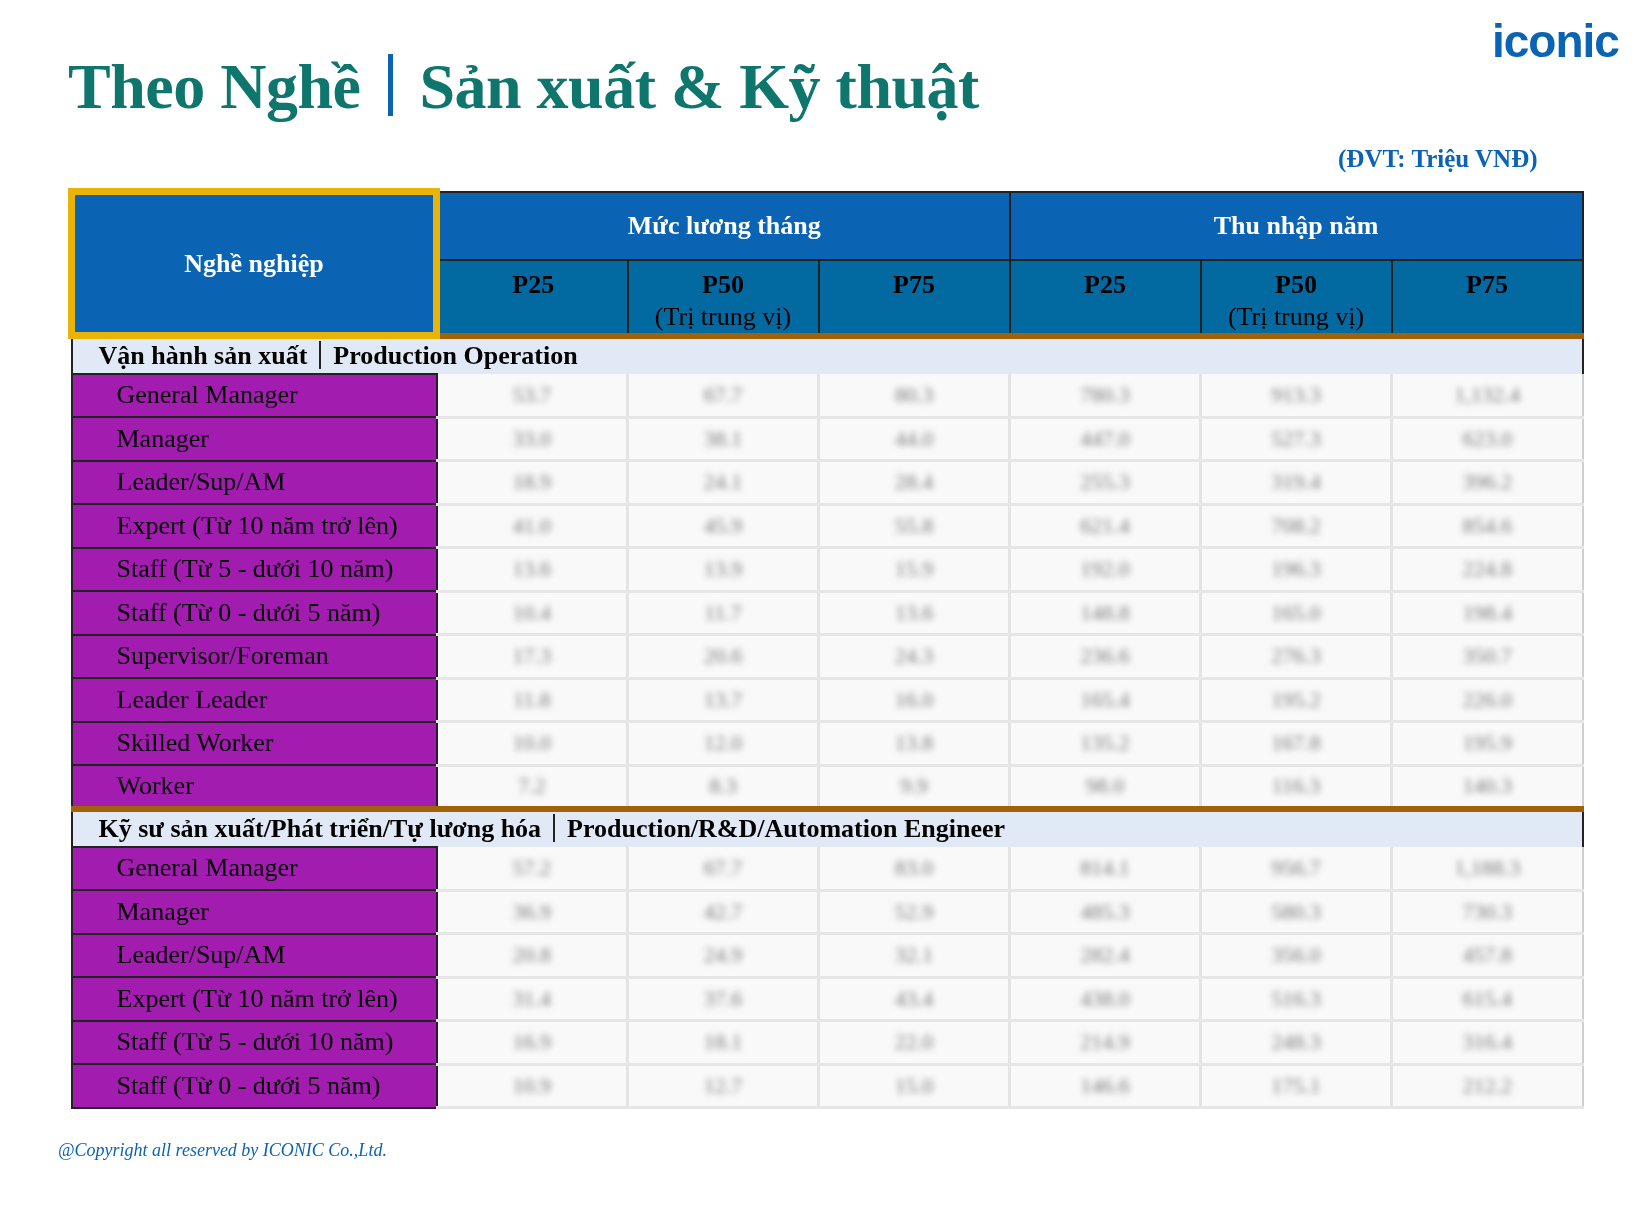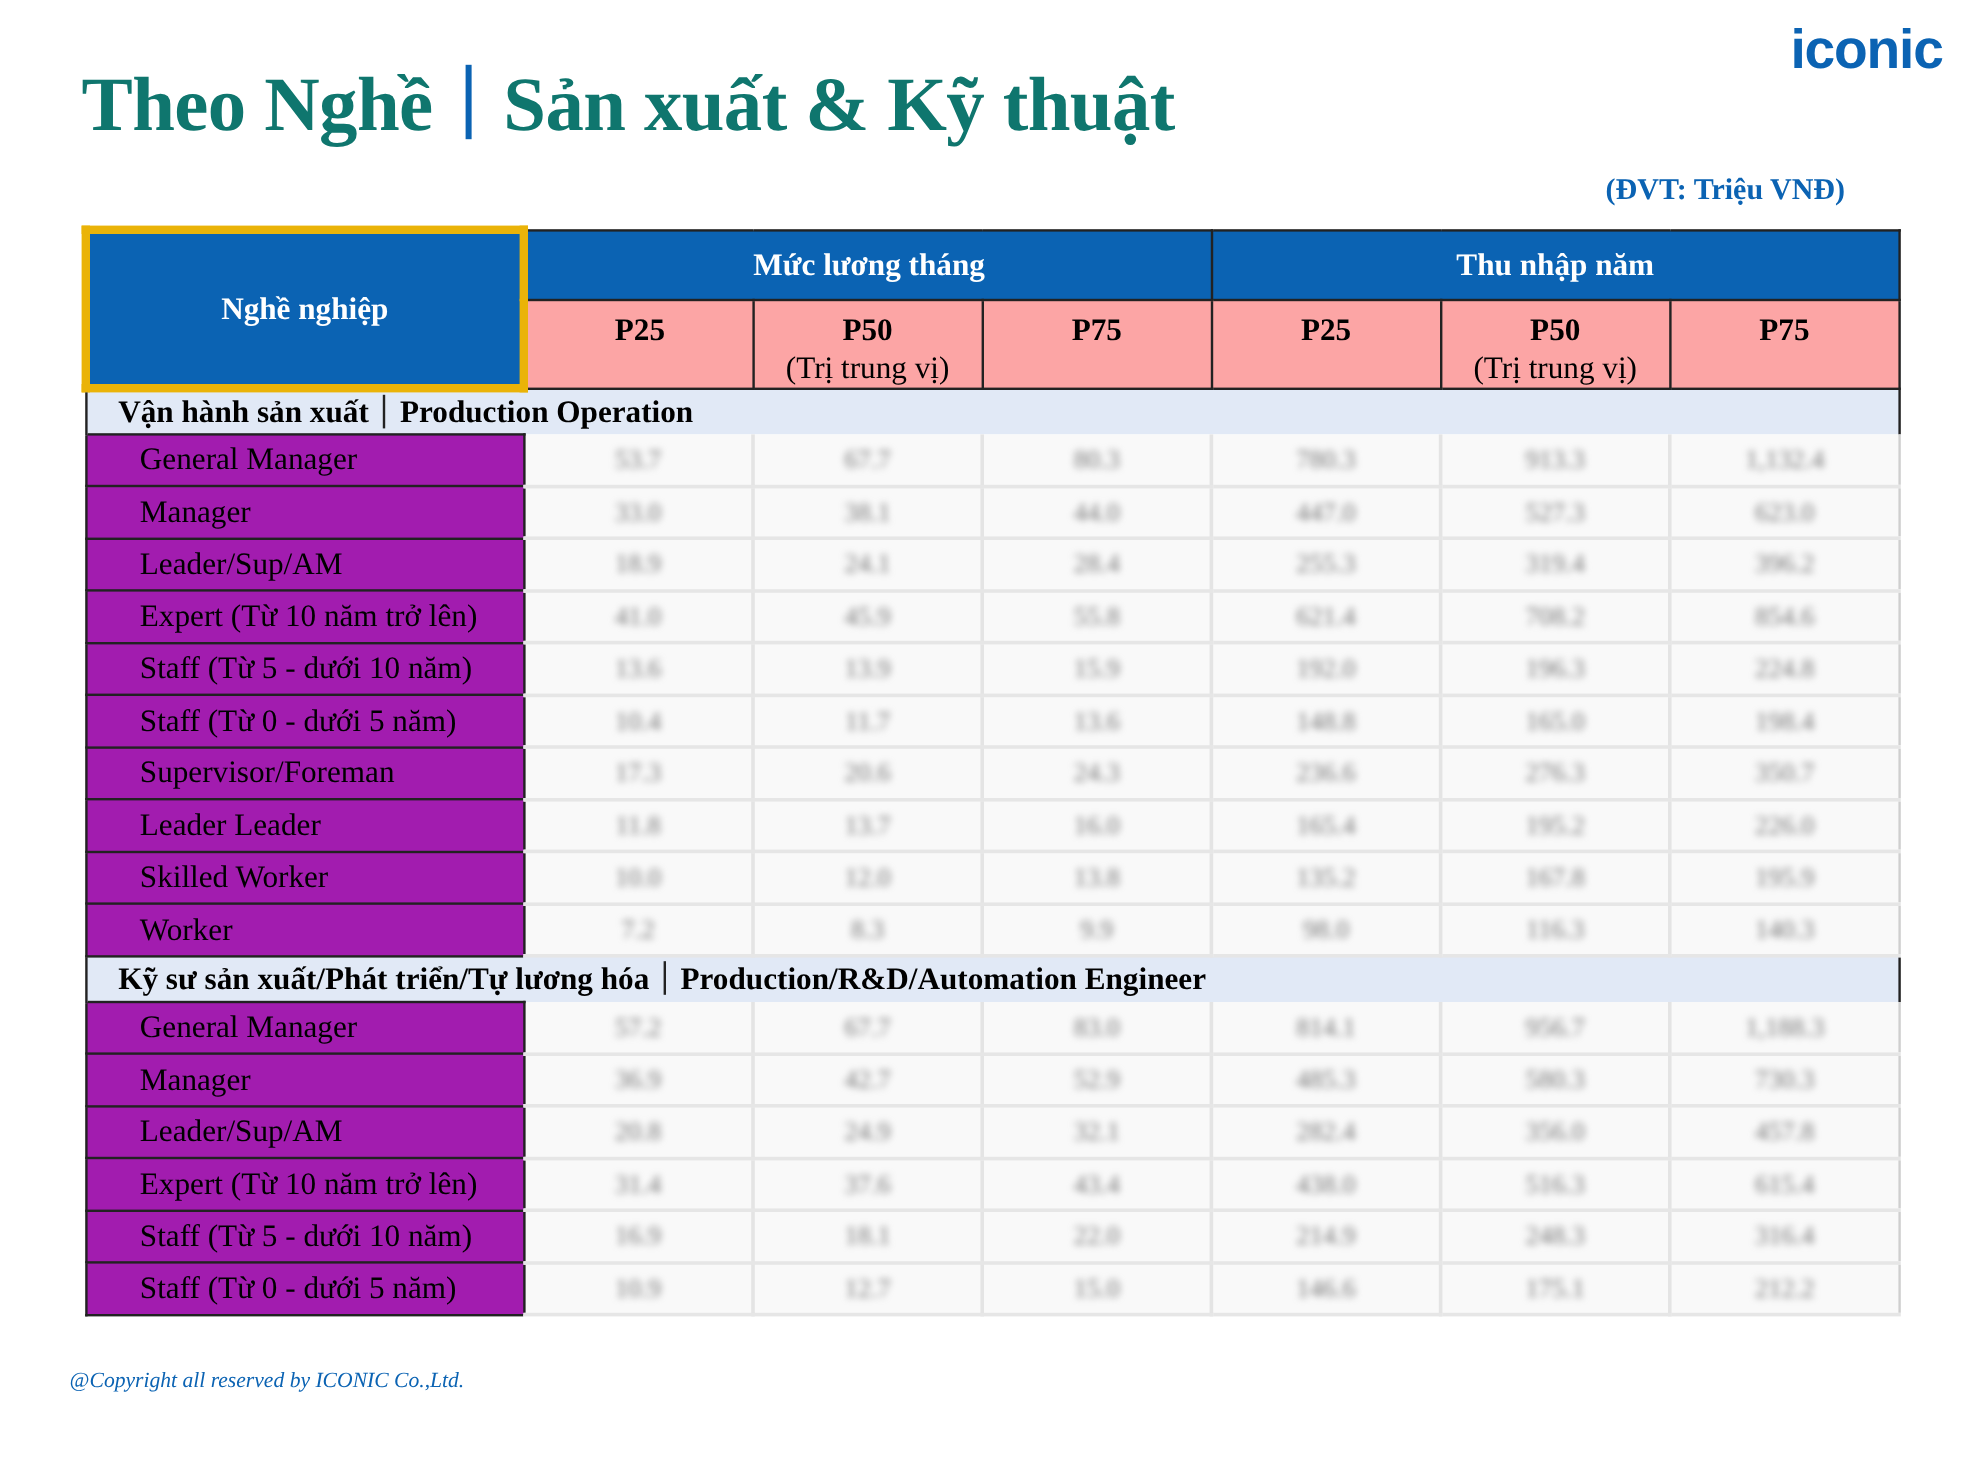--- a/index.html
+++ b/index.html
@@ -13,28 +13,28 @@
     .title .sep { display: inline-block; width: 5px; height: 62px; background: #0b63b3; vertical-align: -8px; margin: 0 26px 0 28px; }
     .unit { position: absolute; left: 1338px; top: 145px; font-weight: 700; font-size: 25px; color: #0b63b3; white-space: nowrap; }
 
     table.salary { position: absolute; left: 68px; top: 188px; border-collapse: collapse; table-layout: fixed; width: 1512px; }
     table.salary td, table.salary th { box-sizing: border-box; padding: 0; }
     col.c-name { width: 365px; }
     col.c-val { width: 191px; }
 
     .th-main { background: #0b63b3; color: #fff; font-weight: 700; font-size: 26px; text-align: center;
                border: 7px solid #eab308; }
-    .th-group { background: #0b63b3; color: #fff; font-weight: 700; font-size: 26px; text-align: center; height: 58px;
+    .th-group { background: #0b63b3; color: #fff; font-weight: 700; font-size: 26px; text-align: center; height: 68px;
                 border: 2px solid #222; }
-    .th-sub { background: #fca5a5; text-align: center; vertical-align: top; height: 58px; border: 2px solid #222; padding-top: 8px !important; }
+    .th-sub { background: #0369a1; text-align: center; vertical-align: top; height: 58px; border: 2px solid #222; padding-top: 8px !important; }
     .th-sub .p { display: block; font-weight: 700; font-size: 26px; line-height: 32px; }
     .th-sub .s { display: block; font-weight: 400; font-size: 26px; line-height: 32px; }
 
     .section td { background: #e1e9f6; height: 38px; font-weight: 700; font-size: 26px; padding-left: 26px !important;
-                  border-left: 2px solid #222; border-right: 2px solid #222; border-top: 2px solid #a16207; white-space: nowrap; }
+                  border-left: 2px solid #222; border-right: 2px solid #222; border-top: 6px solid #a16207; white-space: nowrap; }
     .section .bar { display: inline-block; width: 2px; height: 28px; background: #222; vertical-align: -5px; margin: 0 12px; }
 
     .row td.name { height: 43.5px; font-size: 26px; padding-left: 44px !important; border: 2px solid #222; background: #a21caf; white-space: nowrap; }
     .row td.val { height: 43.5px; text-align: center; font-size: 22px; color: #777; background: #f9f9f9;
                   border-right: 3px solid #e4e4e4; border-bottom: 3px solid #e6e6e6; }
     .row td.val span { filter: blur(3px); display: inline-block; }
     .row td.val.last { border-right: 2px solid #cfcfcf; }
 
     .footer { position: absolute; left: 58px; top: 1140px; font-style: italic; font-size: 18px; color: #0b63b3; white-space: nowrap; }
   </style>

